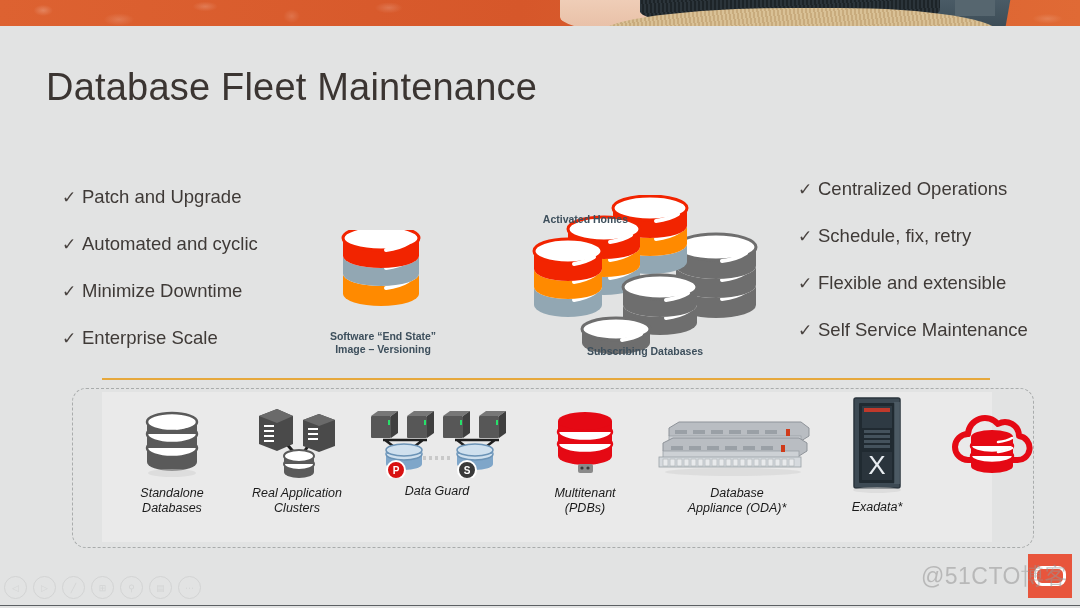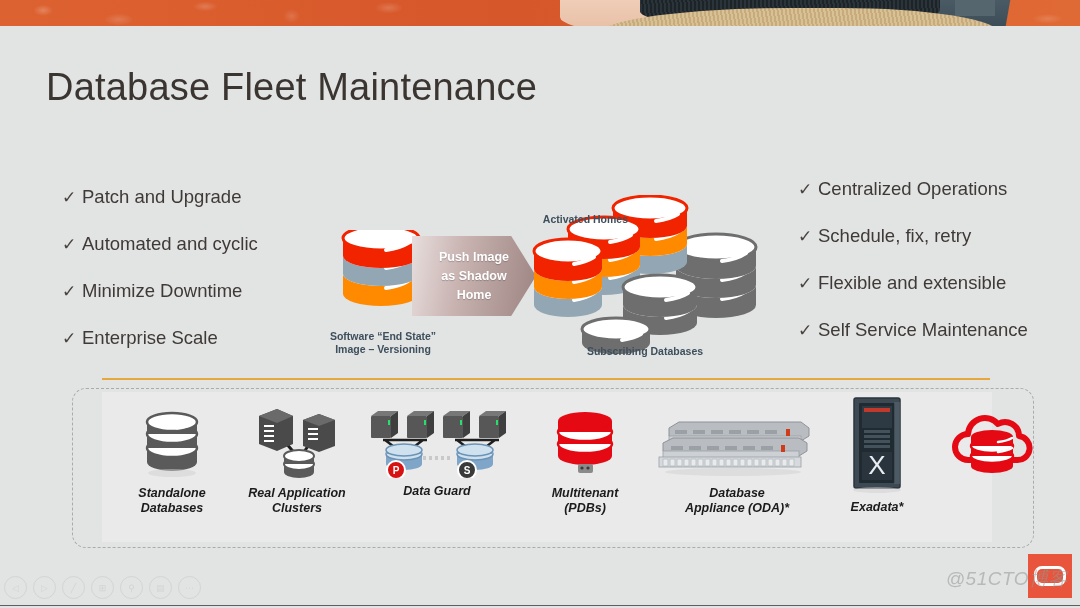--- a/index.html
+++ b/index.html
@@ -120,21 +120,21 @@
     position: absolute; left: 102px; top: 392px;
     width: 890px; height: 150px;
     background: #eaeaea;
   }
   .tiles {
     position: absolute; left: 72px; top: 388px;
     width: 960px; height: 158px;
   }
   .tile { position: absolute; text-align: center; }
   .tile .cap {
-    font-size: 12.5px; font-weight: bold; font-style: italic;
+    font-size: 12.5px; font-weight: normal; font-style: italic;
     color: #1b1b1b; line-height: 15px; white-space: pre-line;
   }
   .tile .art { position: relative; margin: 0 auto; }
 
   
   .toolbar {
     position: absolute; left: 4px; bottom: 9px;
     display: flex; gap: 6px; align-items: center;
   }
   .tb-btn {
@@ -153,24 +153,23 @@
     position: absolute; right: 8px; bottom: 10px;
     width: 44px; height: 44px; background: #e8553c;
     display: flex; align-items: center; justify-content: center;
   }
   .oracle-logo .ring {
     width: 26px; height: 14px; border: 3.5px solid #ffffff;
     border-radius: 8px;
   }
   .watermark {
     position: absolute; right: 12px; bottom: 16px;
-    font-size: 19px; color: rgba(150,150,150,.55);
+    font-size: 23px; color: rgba(150,150,150,.55);
     letter-spacing: .5px; white-space: nowrap;
     pointer-events: none;
-    font-style: italic;
   }
 </style>
 </head>
 <body>
 
 <div id="slide">
 
   <div class="banner">
     <div class="banner-tex"></div>
     <div class="banner-blue"></div>
@@ -237,25 +236,20 @@
         <ellipse cx="45" cy="8" rx="38" ry="12" fill="#ffffff" stroke="#f22400" stroke-width="3"></ellipse>
         <path d="M50 20 q14 -2 22 -7" stroke="#fff" stroke-width="4" fill="none" stroke-linecap="round"></path>
       </g>
     </svg>
 
     <div class="lbl-bold" style="left:-10px;top:140px;width:150px">
       <div>Software “End State”</div>
       <div>Image – Versioning</div>
     </div>
 
-    <div class="arrow">
-      <span>Push Image</span>
-      <span>as Shadow</span>
-      <span>Home</span>
-    </div>
 
     <svg width="250" height="165" style="position:absolute;left:214px;top:5px" viewBox="0 0 250 165">
 
       <g>
         <ellipse cx="184" cy="110" rx="40" ry="13" fill="#6e6e6e"></ellipse>
         <rect x="144" y="90" width="80" height="20" fill="#6e6e6e"></rect>
         <ellipse cx="184" cy="90" rx="40" ry="13" fill="#fff"></ellipse>
         <path d="M190 104 q15 -2 24 -8" stroke="#fff" stroke-width="4" fill="none" stroke-linecap="round"></path>
         <ellipse cx="184" cy="90" rx="40" ry="13" fill="#6e6e6e"></ellipse>
         <rect x="144" y="71" width="80" height="19" fill="#6e6e6e"></rect>

